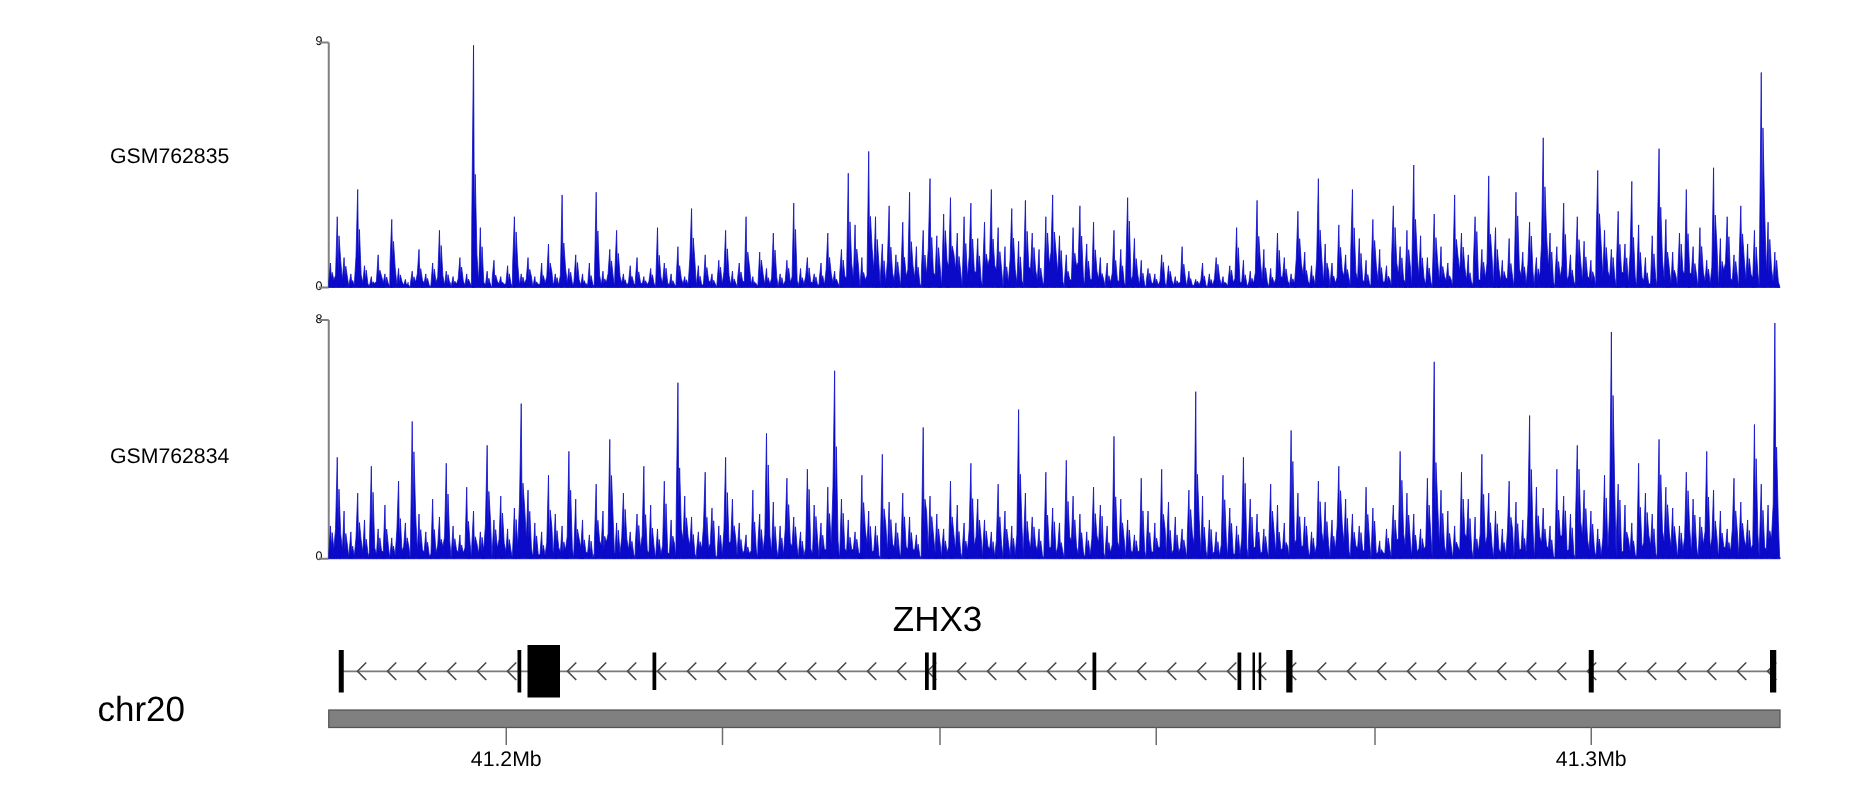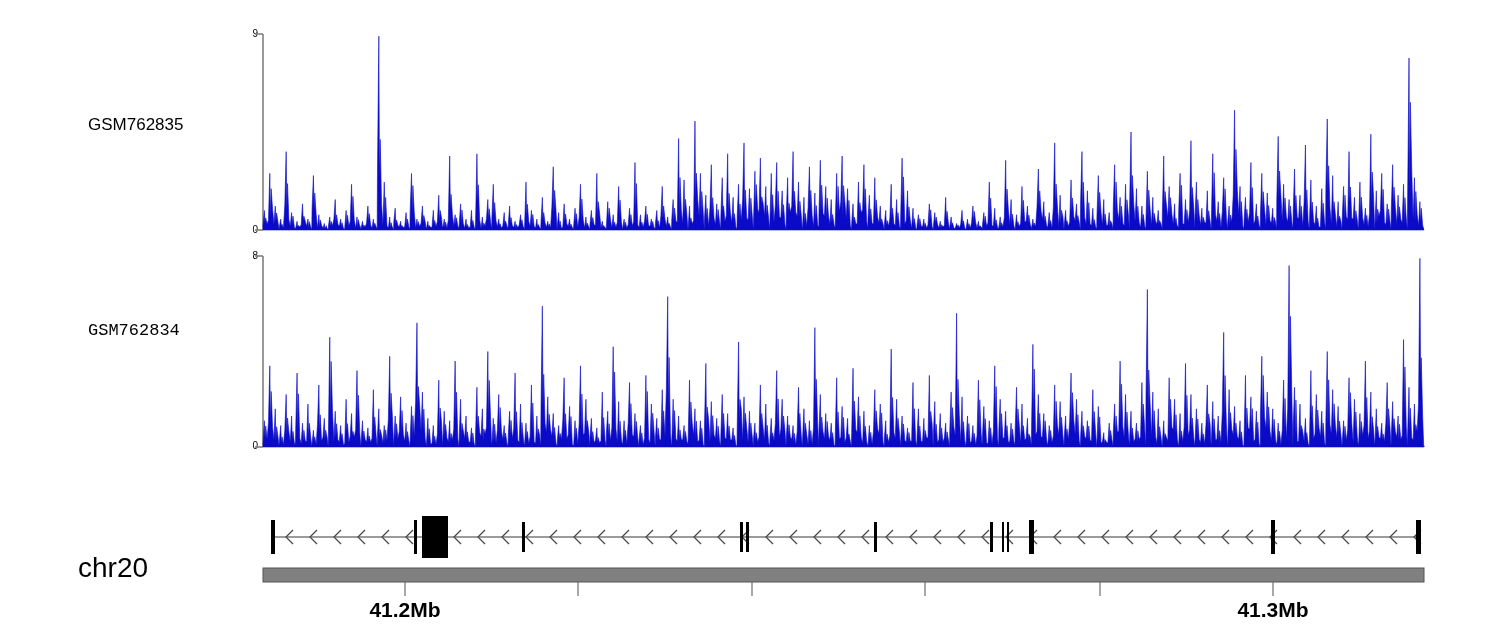--- a/index.html
+++ b/index.html
@@ -22,21 +22,21 @@
     height: 640px;
   }
   .track-label {
     position: absolute;
     font-size: 17px;
     color: #000000;
     white-space: nowrap;
     text-align: left;
   }
   #label-track-1 { left: 88px; top: 115px; }
-  #label-track-2 { left: 88px; top: 321px; font-family: Liberation Mono, monospace; }
+  #label-track-2 { left: 88px; top: 355px; }
   #chr-label {
     position: absolute;
     left: 78px;
     top: 552px;
     font-size: 28px;
     color: #000000;
     white-space: nowrap;
   }
   #gene-name {
     position: absolute;
@@ -54,26 +54,25 @@
     color: #000000;
     text-align: right;
     width: 22px;
   }
   #t1-max-label { left: 236px; top: 28px; }
   #t1-min-label { left: 236px; top: 224px; }
   #t2-max-label { left: 236px; top: 250px; }
   #t2-min-label { left: 236px; top: 440px; }
   .coord-label {
     position: absolute;
-    font-size: 21px;
+    font-size: 17px;
     color: #000000;
     white-space: nowrap;
     transform: translateX(-50%);
     top: 598px;
-    font-weight: bold;
   }
   svg.layer {
     position: absolute;
     left: 0;
     top: 0;
     width: 1500px;
     height: 640px;
     overflow: visible;
   }
 </style>
@@ -84,20 +83,21 @@
 
   <div class="track-label" id="label-track-1">GSM762835</div>
 
   <div class="track-label" id="label-track-2">GSM762834</div>
 
   <div class="axis-tick-label" id="t1-max-label">9</div>
   <div class="axis-tick-label" id="t1-min-label">0</div>
   <div class="axis-tick-label" id="t2-max-label">8</div>
   <div class="axis-tick-label" id="t2-min-label">0</div>
 
+  <div id="gene-name">ZHX3</div>
 
   <div id="chr-label">chr20</div>
 
   <svg class="layer" id="vector-layer" viewBox="0 0 1500 640" preserveAspectRatio="none">
     <g id="track-1-axis">
         <line x1="263" y1="34" x2="263" y2="230" stroke="#808080" stroke-width="1.6"></line>
         <line x1="255" y1="34" x2="263" y2="34" stroke="#808080" stroke-width="1.6"></line>
         <line x1="255" y1="230" x2="263" y2="230" stroke="#808080" stroke-width="1.6"></line>
       </g>
     <g id="track-1-signal">

